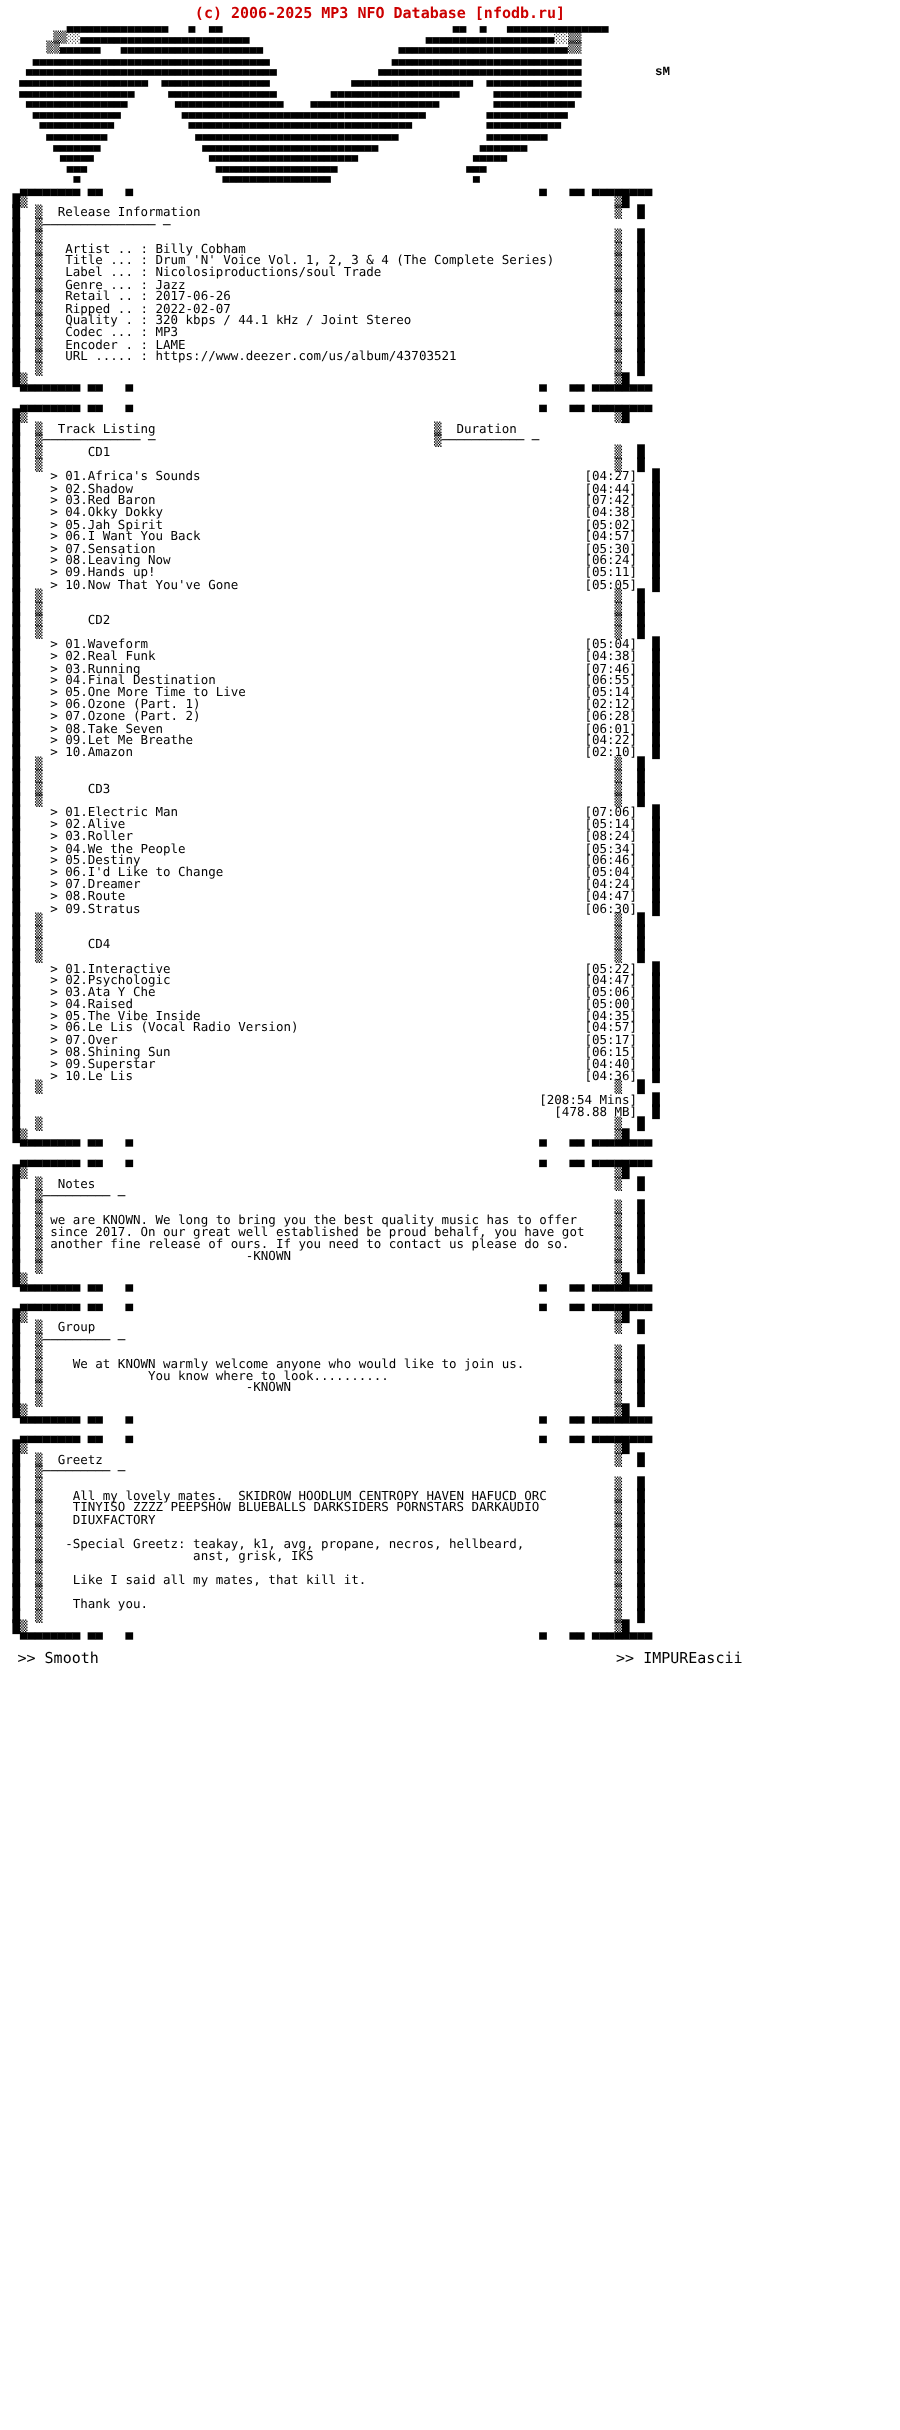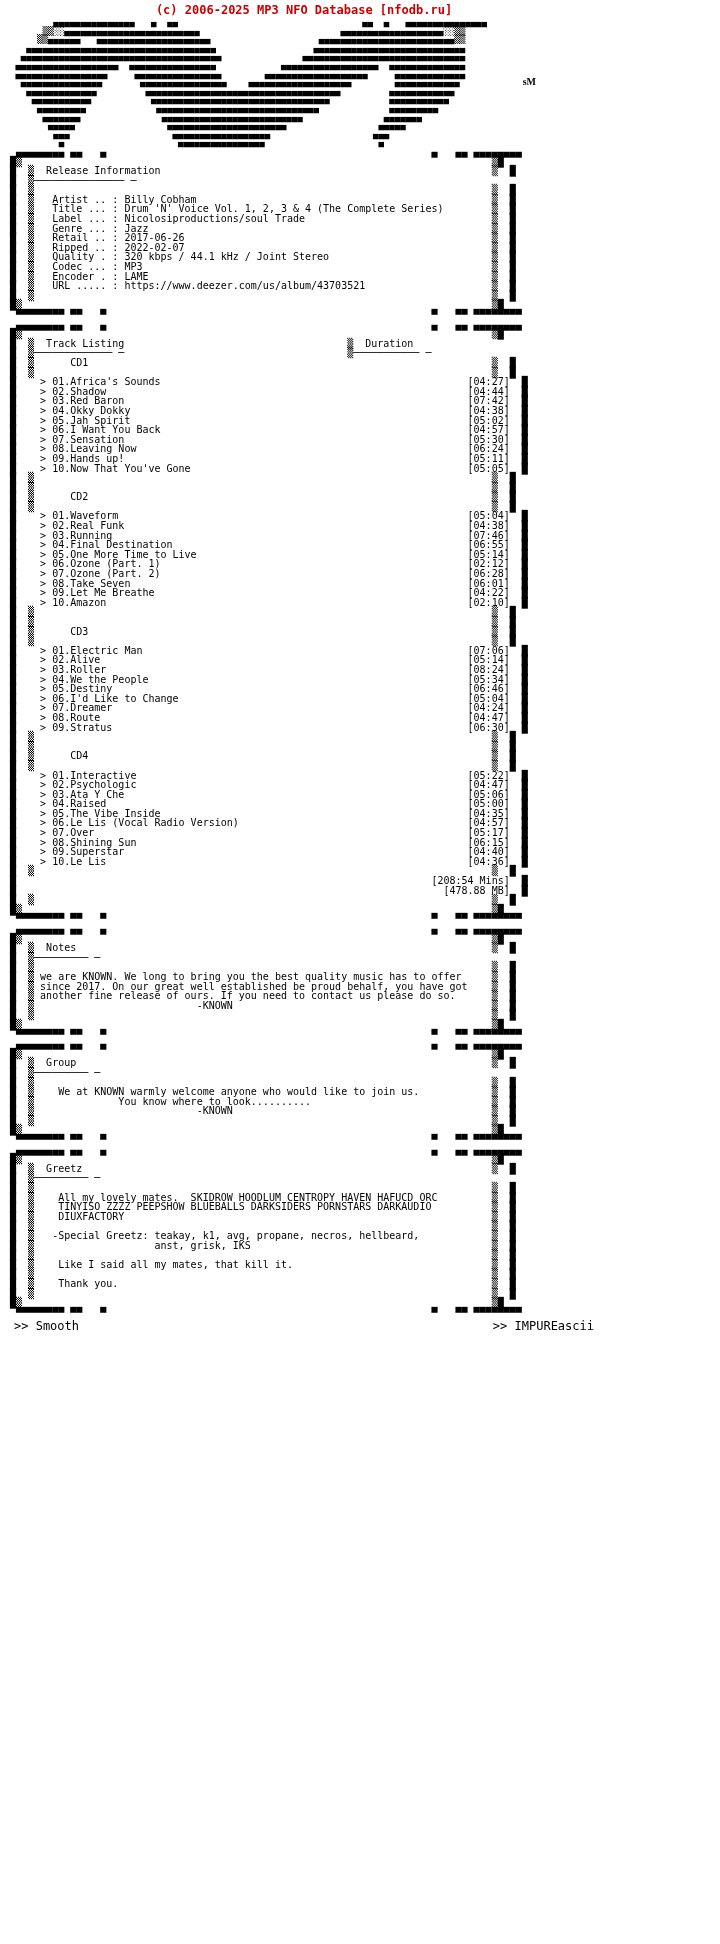--- a/index.html
+++ b/index.html
@@ -59,23 +59,23 @@
     padding: 0 14px 0 14px;
     display: flex;
     justify-content: space-between;
     color: #000;
     gap: 44px;
   }
   .footer-left, .footer-right { white-space: pre; }
   .sm-mark {
     position: absolute;
     right: 72px;
-    top: 76px;
+    top: 53px;
     font-size: 10px;
-    font-family: Liberation Serif, serif;
+    font-family: Liberation Mono, monospace;
     font-weight: bold;
   }
 </style>
 </head>
 <body>
 
 <div class="page">
 
   <div class="topbar">(c) 2006-2025 MP3 NFO Database [nfodb.ru]</div>
 

